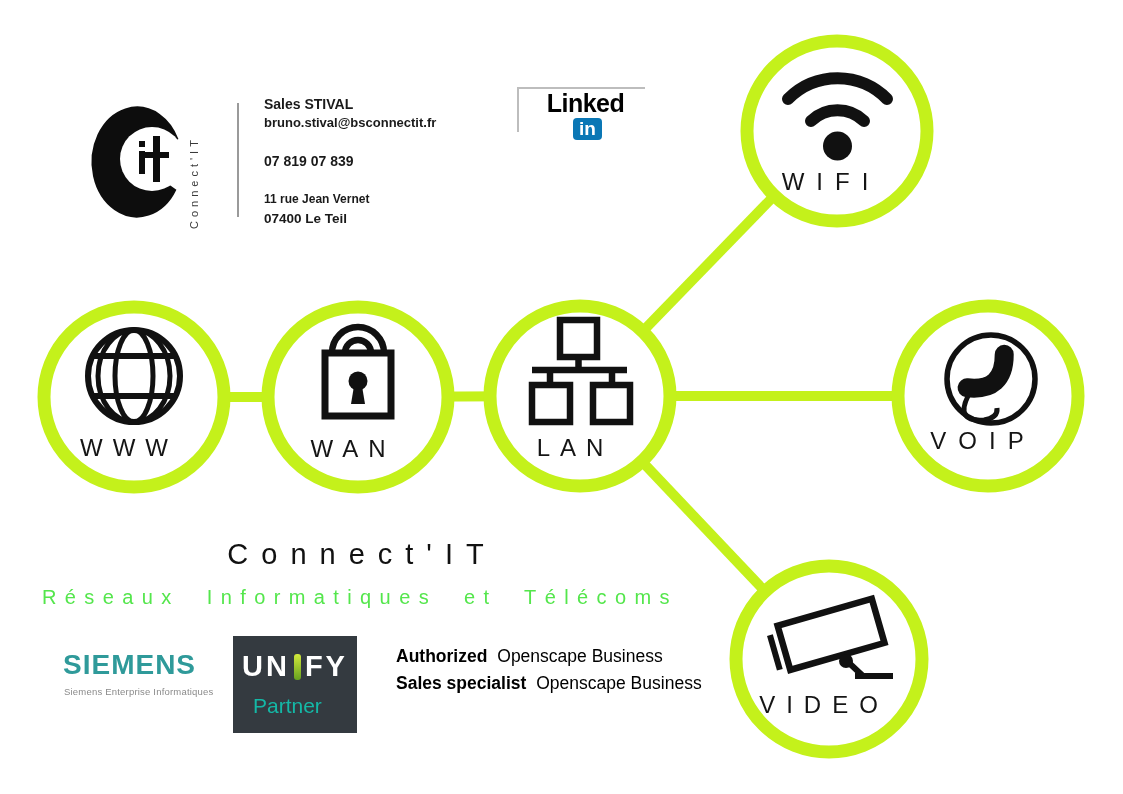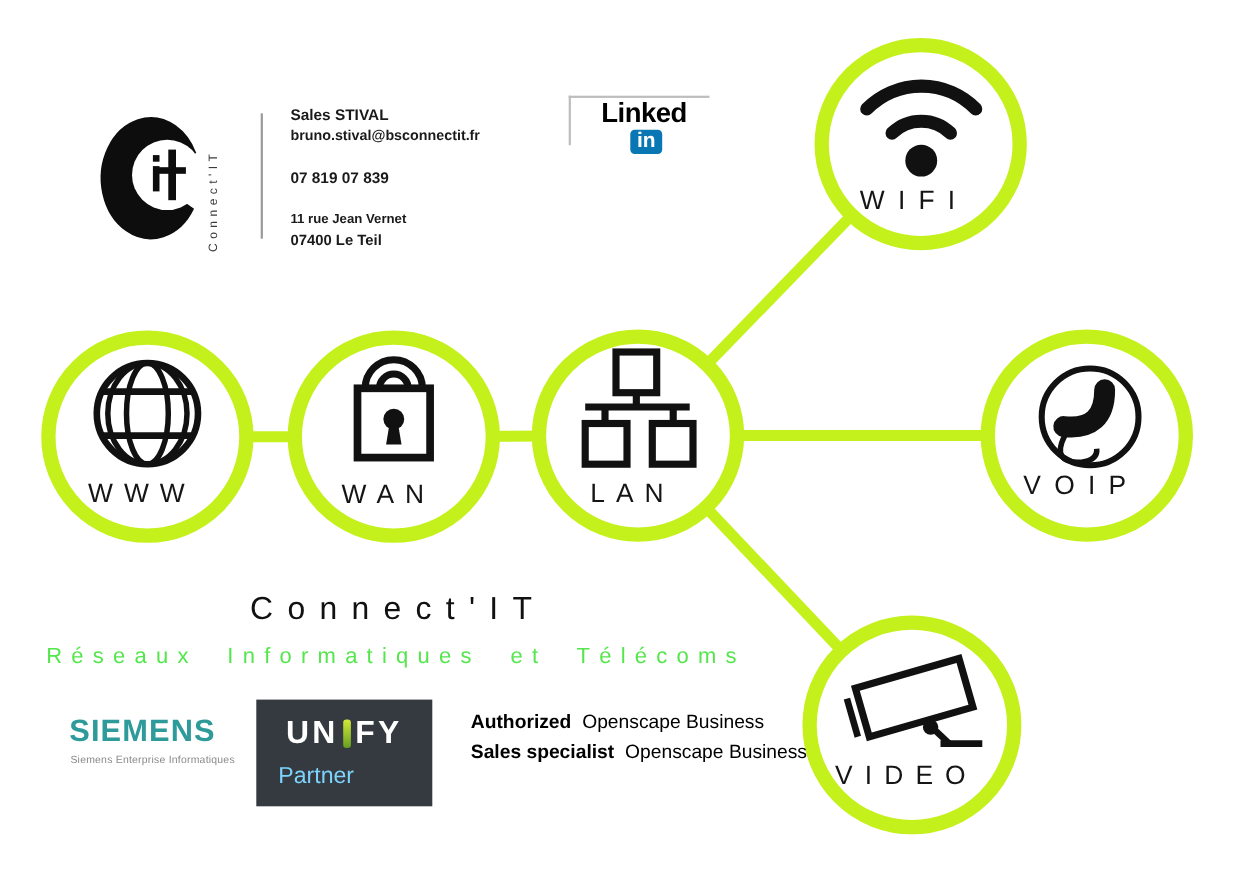--- a/index.html
+++ b/index.html
@@ -28,28 +28,28 @@
             justify-content:center;color:#fff;font-weight:700;font-size:19px;}
 
   
   .main-title{left:0;top:538px;width:724px;text-align:center;font-size:29px;letter-spacing:13px;color:#111;}
   .main-subtitle{left:42px;top:586px;font-size:20px;letter-spacing:8.4px;word-spacing:13px;
                  white-space:nowrap;font-weight:500;}
 
   
   .siemens-name{left:63px;top:649px;font-size:28px;font-weight:800;letter-spacing:1px;}
   .siemens-tagline{left:64px;top:686px;font-size:9.5px;color:#8a8a8a;letter-spacing:0.2px;}
-  .unify-box{left:233px;top:636px;width:160px;height:97px;}
+  .unify-box{left:233px;top:636px;width:124px;height:97px;}
   .unify-wordmark{left:0;top:14px;width:100%;display:flex;align-items:center;justify-content:center;
                   color:#fff;font-size:29px;font-weight:700;letter-spacing:3px;}
   .unify-ibar{width:7px;height:26px;margin:0 4px;border-radius:3px;
               background:linear-gradient(#d3e93c,#66a01f);}
   .unify-partner{left:20px;top:58px;font-size:21px;}
   .certs{left:396px;top:643px;font-size:17.5px;line-height:26.5px;color:#000;}
-  .certs .bold{font-weight:700;margin-left:32px;}
+  .certs .bold{font-weight:700;}
   .certs .rest{margin-left:5px;font-weight:400;}
 </style>
 </head>
 <body>
 
 <div class="stage">
 
   <svg class="abs" style="left:0;top:0" width="1123" height="794" viewBox="0 0 1123 794">
 
     <g stroke="#c4f11b" stroke-width="10">
@@ -167,21 +167,21 @@
 
   <div class="abs siemens-name" style="color:#2f9a9a">SIEMENS</div>
   <div class="abs siemens-tagline">Siemens Enterprise Informatiques</div>
 
   <div class="abs unify-box" style="background:#343a40">
     <div class="abs unify-wordmark">
       <span>UN</span>
       <span class="unify-ibar"></span>
       <span>FY</span>
     </div>
-    <div class="abs unify-partner" style="color:#7dd3fc">Partner</div>
+    <div class="abs unify-partner" style="color:#14b8a6">Partner</div>
   </div>
 
   <div class="abs certs">
     <div>
       <span class="bold">Authorized</span>
       <span class="rest">Openscape Business</span>
     </div>
     <div>
       <span class="bold">Sales specialist</span>
       <span class="rest">Openscape Business</span>

